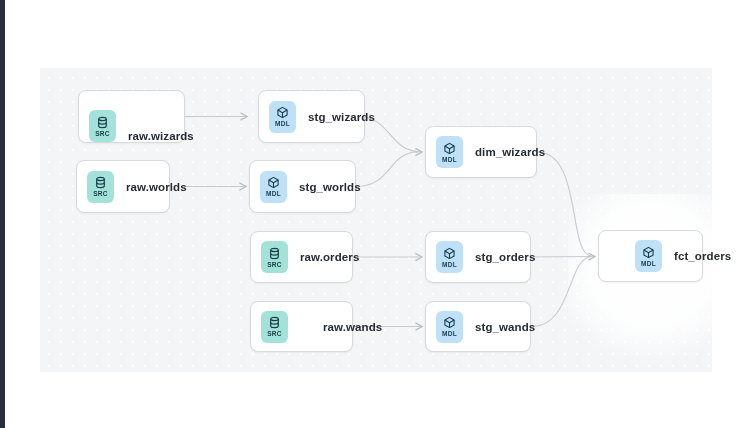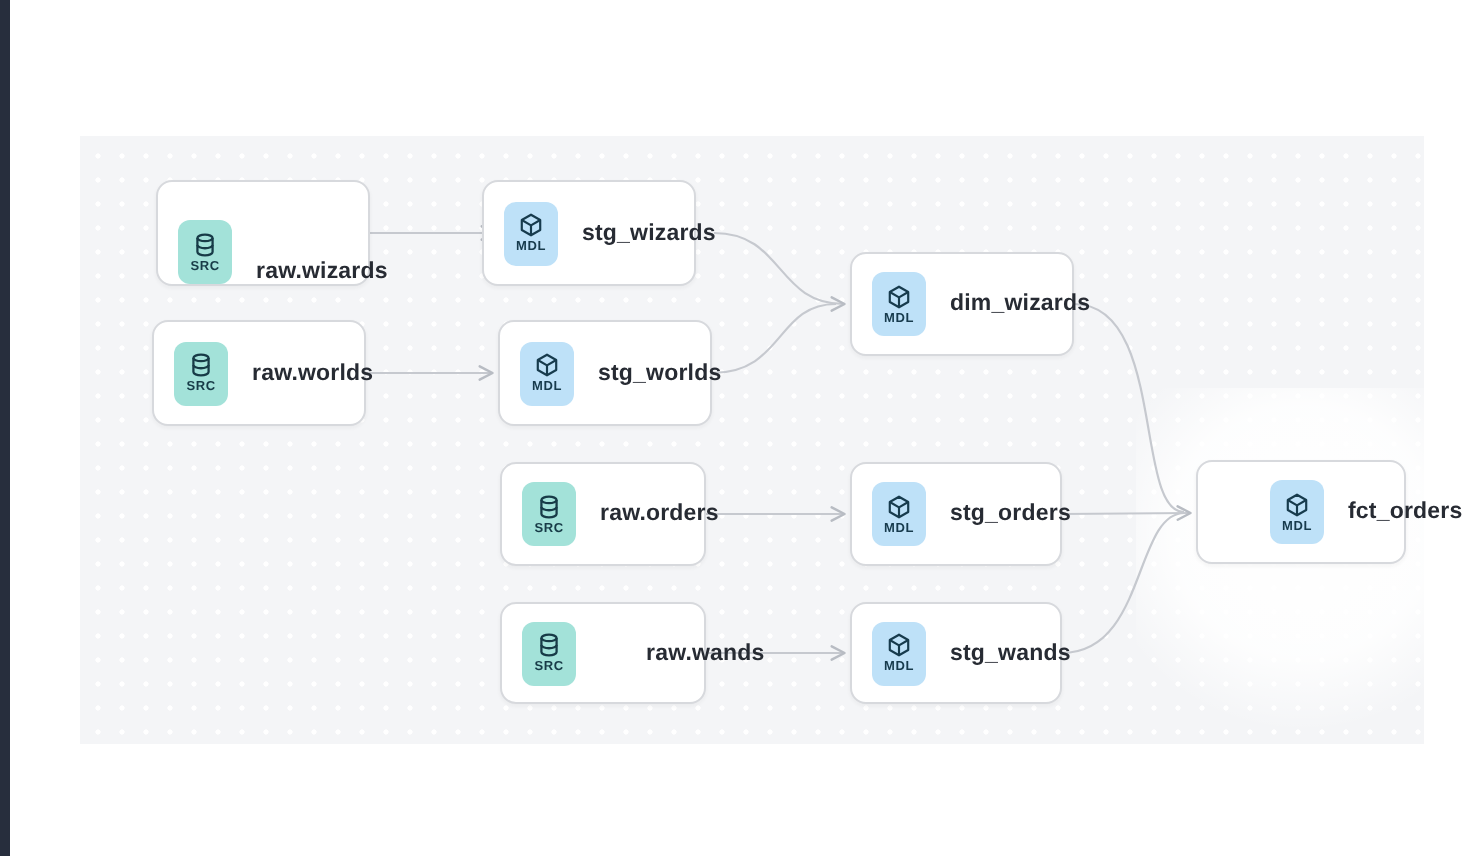--- a/index.html
+++ b/index.html
@@ -56,34 +56,34 @@
             <svg viewBox="0 0 24 24" fill="none" stroke="currentColor" stroke-width="2.1">
               <ellipse cx="12" cy="5.5" rx="7" ry="3"></ellipse>
               <path d="M5 5.5v6.5c0 1.66 3.13 3 7 3s7-1.34 7-3V5.5"></path>
               <path d="M5 12v6.5c0 1.66 3.13 3 7 3s7-1.34 7-3V12"></path>
             </svg>
           </span>
       <span class="badge-label">SRC</span>
     </div>
     <span class="node-label">raw.wizards</span>
   </div>
-      <div class="node" style="left: 201px; top: 22px; width: 107px; height: 53px;">
+      <div class="node" style="left: 218px; top: 22px; width: 107px; height: 53px;">
     <div class="badge model">
       <span class="icon">
             <svg viewBox="0 0 24 24" fill="none" stroke="currentColor" stroke-width="2" stroke-linejoin="round">
               <path d="M12 2.5l8.5 4.9v9.2L12 21.5l-8.5-4.9V7.4L12 2.5z"></path>
               <path d="M3.5 7.4L12 12.3l8.5-4.9"></path>
               <path d="M12 12.3v9.2"></path>
             </svg>
           </span>
       <span class="badge-label">MDL</span>
     </div>
     <span class="node-label">stg_wizards</span>
   </div>
-      <div class="node" style="left: 36px; top: 92px; width: 107px; height: 53px; text-align: right;">
+      <div class="node" style="left: 36px; top: 92px; width: 94px; height: 53px; text-align: right;">
     <div class="badge source">
       <span class="icon">
             <svg viewBox="0 0 24 24" fill="none" stroke="currentColor" stroke-width="2.1">
               <ellipse cx="12" cy="5.5" rx="7" ry="3"></ellipse>
               <path d="M5 5.5v6.5c0 1.66 3.13 3 7 3s7-1.34 7-3V5.5"></path>
               <path d="M5 12v6.5c0 1.66 3.13 3 7 3s7-1.34 7-3V12"></path>
             </svg>
           </span>
       <span class="badge-label">SRC</span>
     </div>

